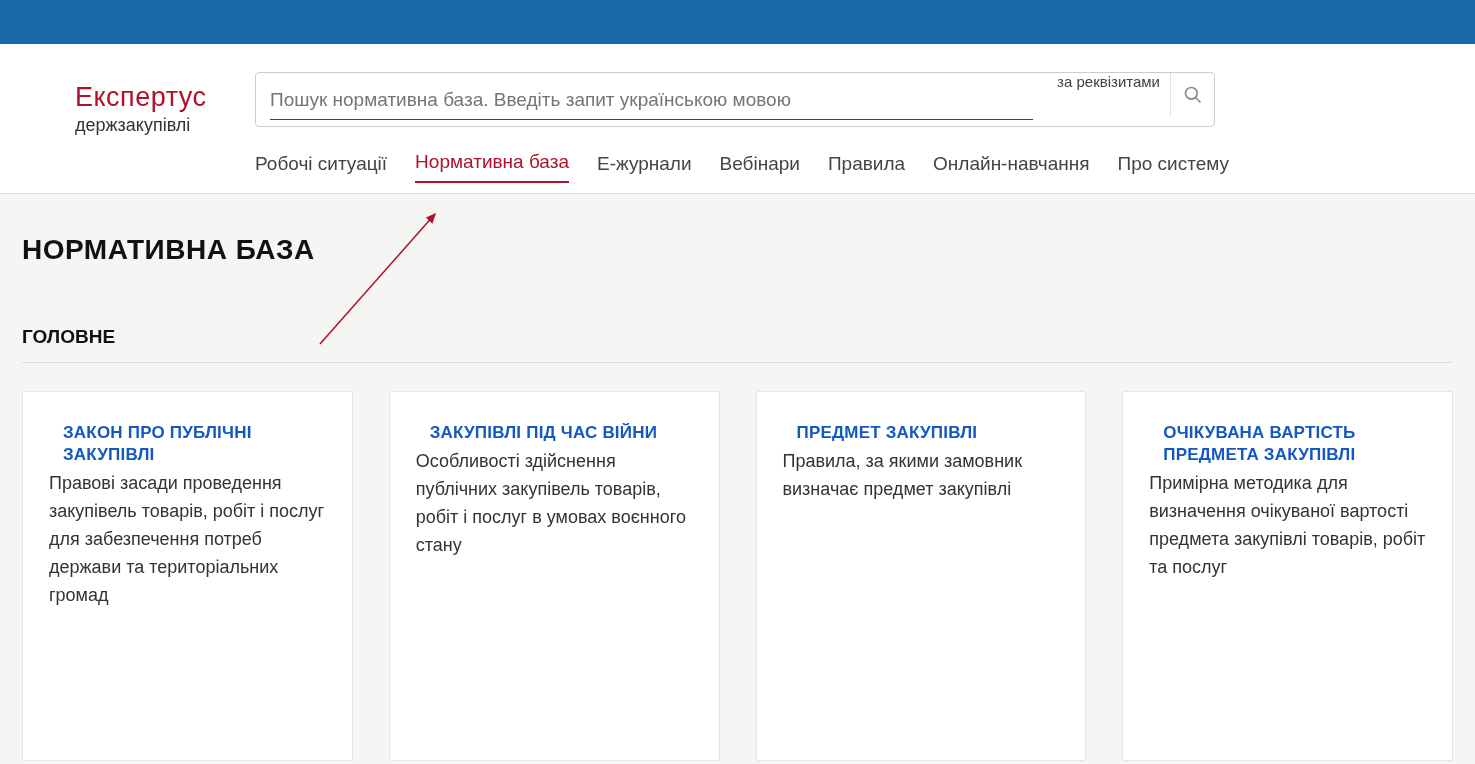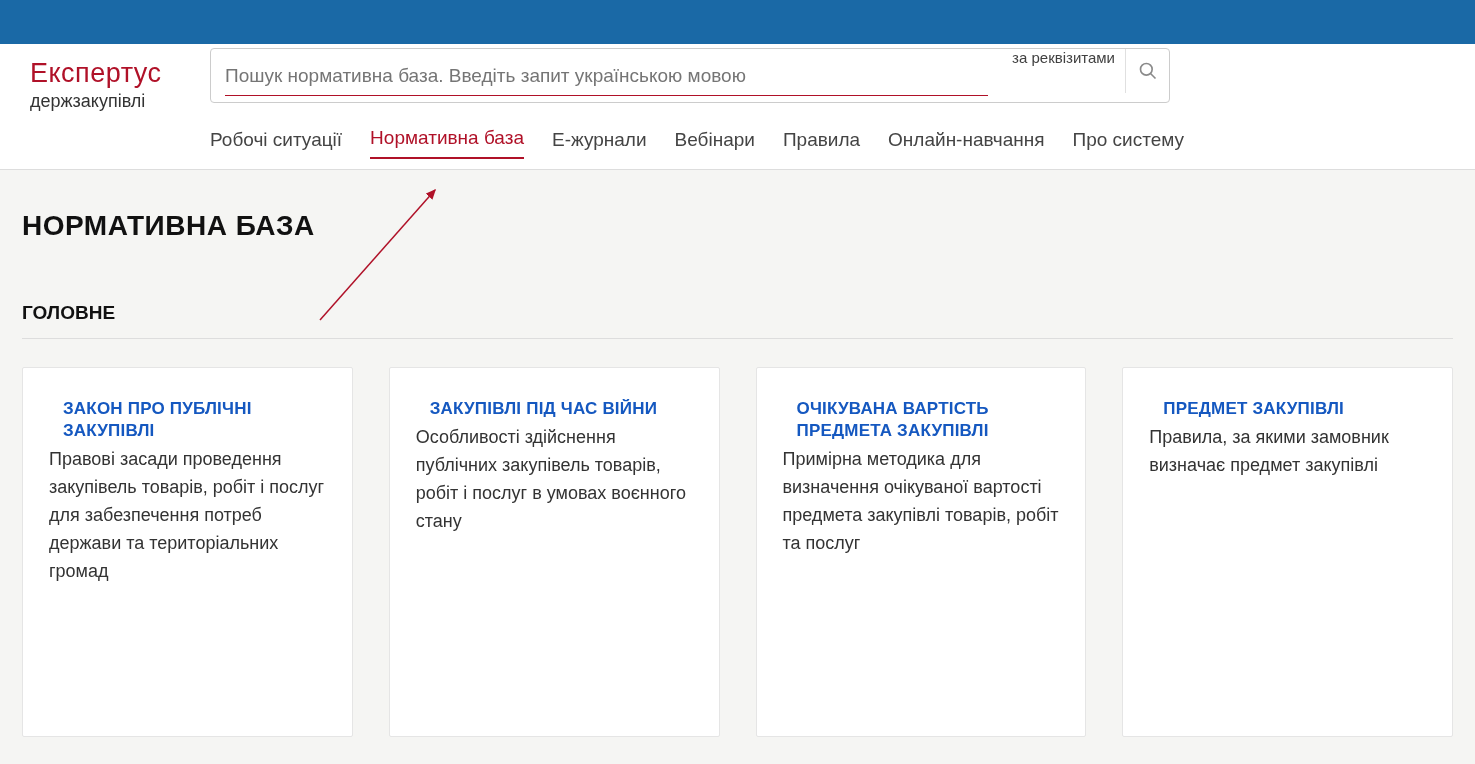--- a/index.html
+++ b/index.html
@@ -18,21 +18,22 @@
       width: 100%;
     }
     .header-area {
       background: #fff;
       border-bottom: 1px solid #ddd;
       padding: 0 30px;
     }
     .header-row1 {
       display: flex;
       align-items: flex-start;
-      padding-top: 4px;
+      padding-top: 28px;
+      margin-left: 45px;
     }
     .logo {
       width: 180px;
       padding-top: 10px;
     }
     .logo-line1 {
       color: #b01128;
       font-size: 27px;
       font-weight: 400;
       letter-spacing: 0.5px;
@@ -232,21 +233,21 @@
   <div class="cards">
     <div class="card">
       <div class="card-title">ЗАКОН ПРО ПУБЛІЧНІ ЗАКУПІВЛІ</div>
       <div class="card-desc">Правові засади проведення закупівель товарів, робіт і послуг для забезпечення потреб держави та територіальних громад</div>
     </div>
     <div class="card">
       <div class="card-title">ЗАКУПІВЛІ ПІД ЧАС ВІЙНИ</div>
       <div class="card-desc">Особливості здійснення публічних закупівель товарів, робіт і послуг в умовах воєнного стану</div>
     </div>
     <div class="card">
+      <div class="card-title">ПРЕДМЕТ ЗАКУПІВЛІ</div>
+      <div class="card-desc">Правила, за якими замовник визначає предмет закупівлі</div>
+    </div>
+    <div class="card">
       <div class="card-title">ОЧІКУВАНА ВАРТІСТЬ ПРЕДМЕТА ЗАКУПІВЛІ</div>
       <div class="card-desc">Примірна методика для визначення очікуваної вартості предмета закупівлі товарів, робіт та послуг</div>
     </div>
-    <div class="card">
-      <div class="card-title">ПРЕДМЕТ ЗАКУПІВЛІ</div>
-      <div class="card-desc">Правила, за якими замовник визначає предмет закупівлі</div>
-    </div>
   </div>
 </div>
 
 </body></html>

